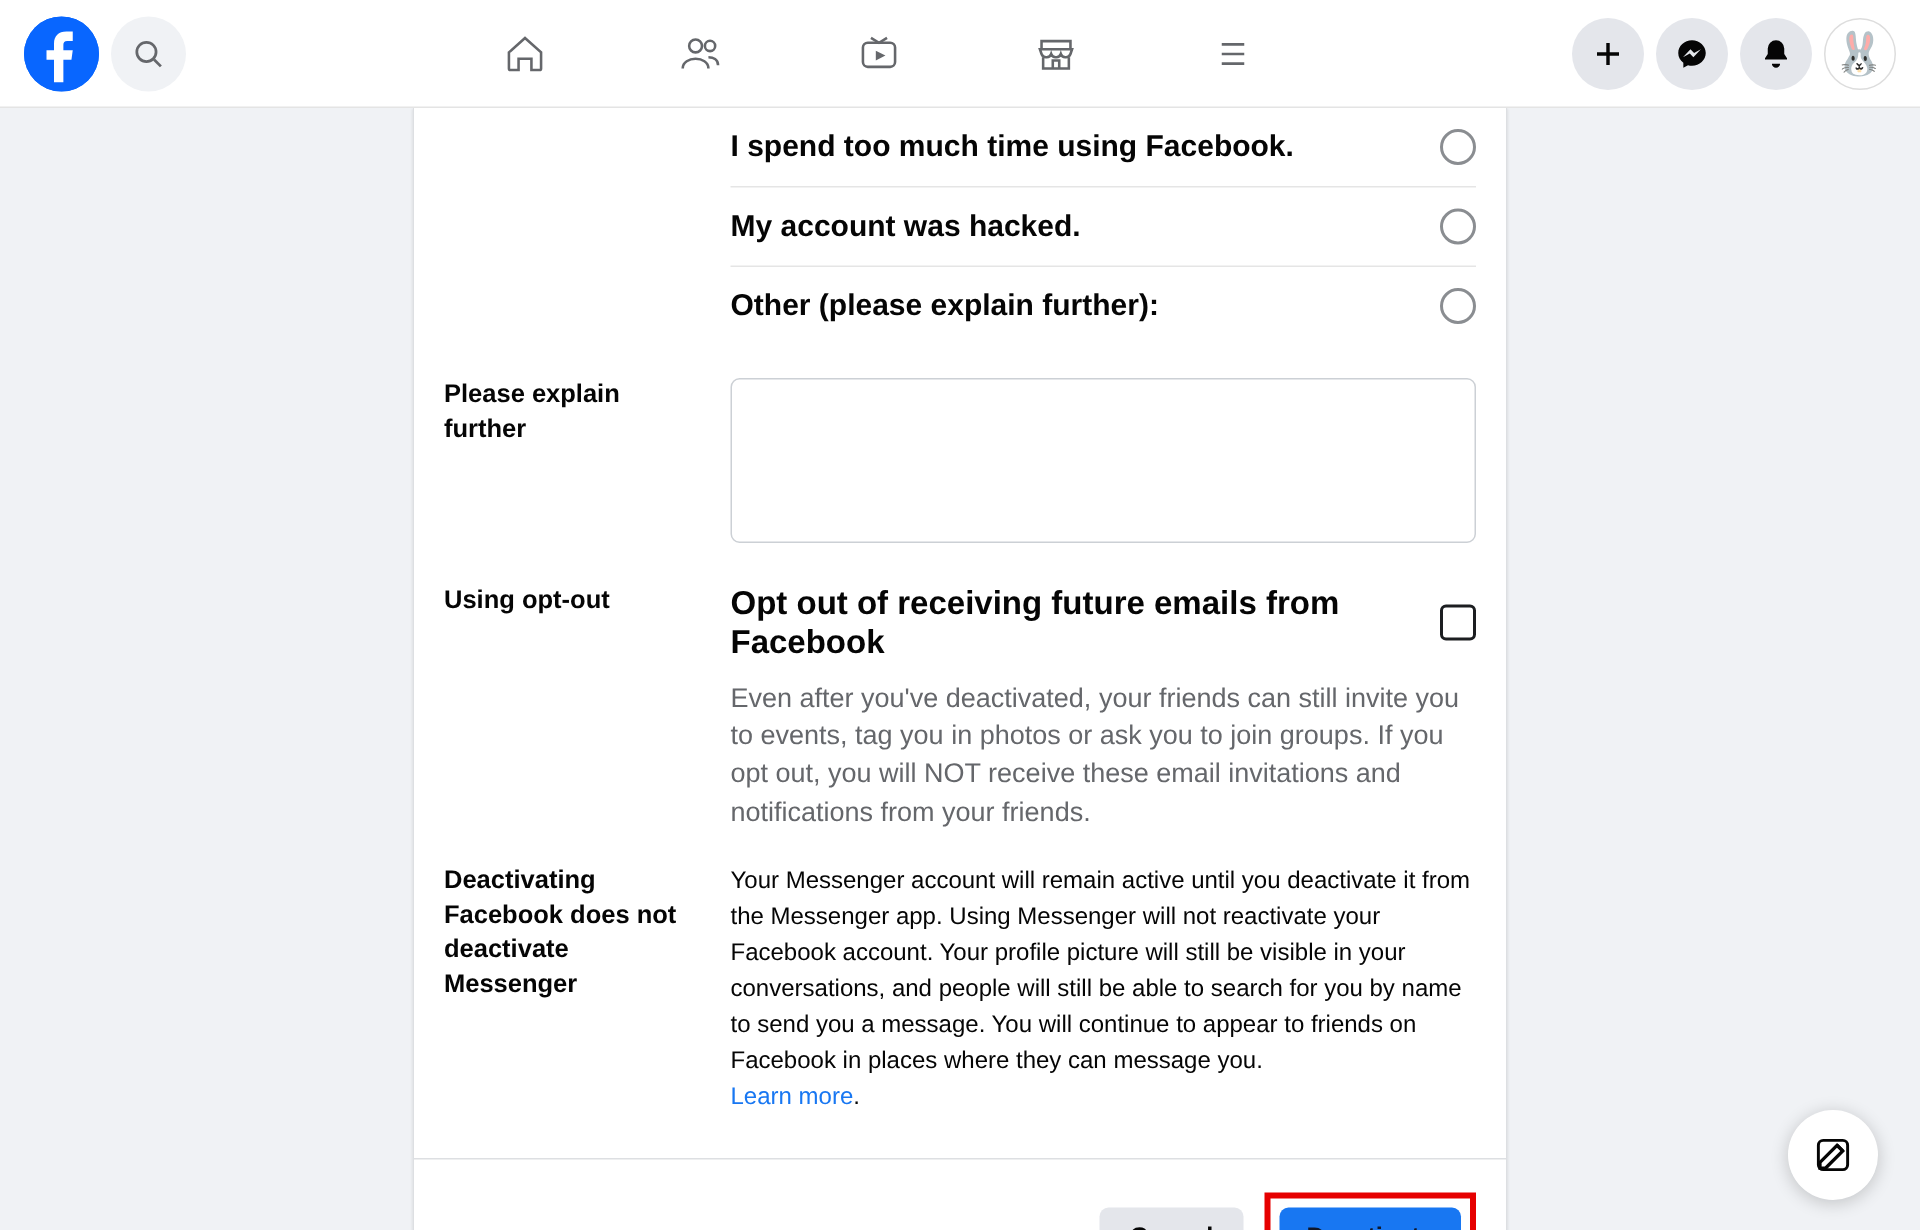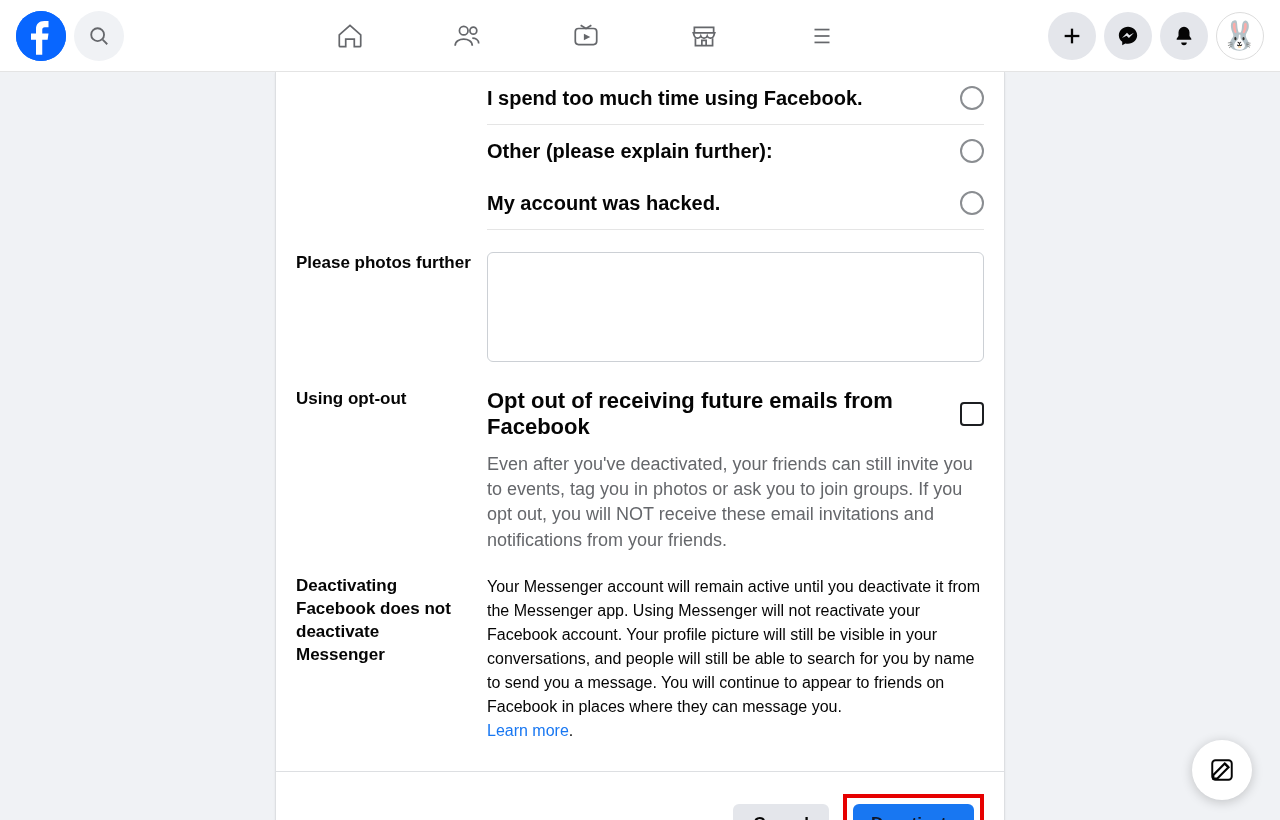--- a/index.html
+++ b/index.html
@@ -132,33 +132,33 @@
   <div class="card">
     <div class="card-body">
 
       <div class="row" style="padding-top:0">
         <div class="row-label"></div>
         <div class="row-content">
           <div class="option">
             <span class="option-label">I spend too much time using Facebook.</span>
             <span class="radio"></span>
           </div>
+          <div class="option">
+            <span class="option-label">My account was hacked.</span>
+            <span class="radio"></span>
+          </div>
           <div class="option" style="border-bottom:none">
             <span class="option-label">Other (please explain further):</span>
-            <span class="radio"></span>
-          </div>
-          <div class="option">
-            <span class="option-label">My account was hacked.</span>
             <span class="radio"></span>
           </div>
         </div>
       </div>
 
       <div class="row">
-        <div class="row-label">Please photos further</div>
+        <div class="row-label">Please explain further</div>
         <div class="row-content">
           <textarea class="explain" style=""></textarea>
         </div>
       </div>
 
       <div class="row">
         <div class="row-label">Using opt-out</div>
         <div class="row-content">
           <div class="optout-head">
             <span class="optout-title">Opt out of receiving future emails from Facebook</span>

